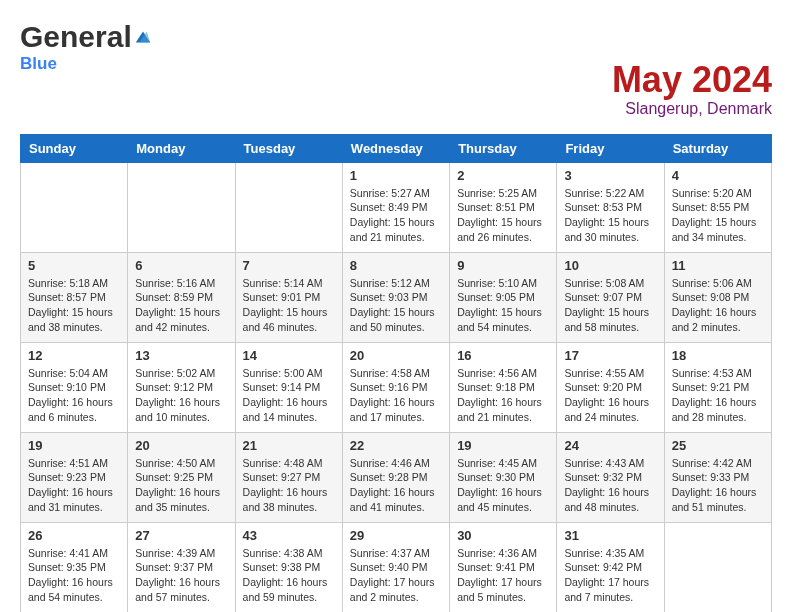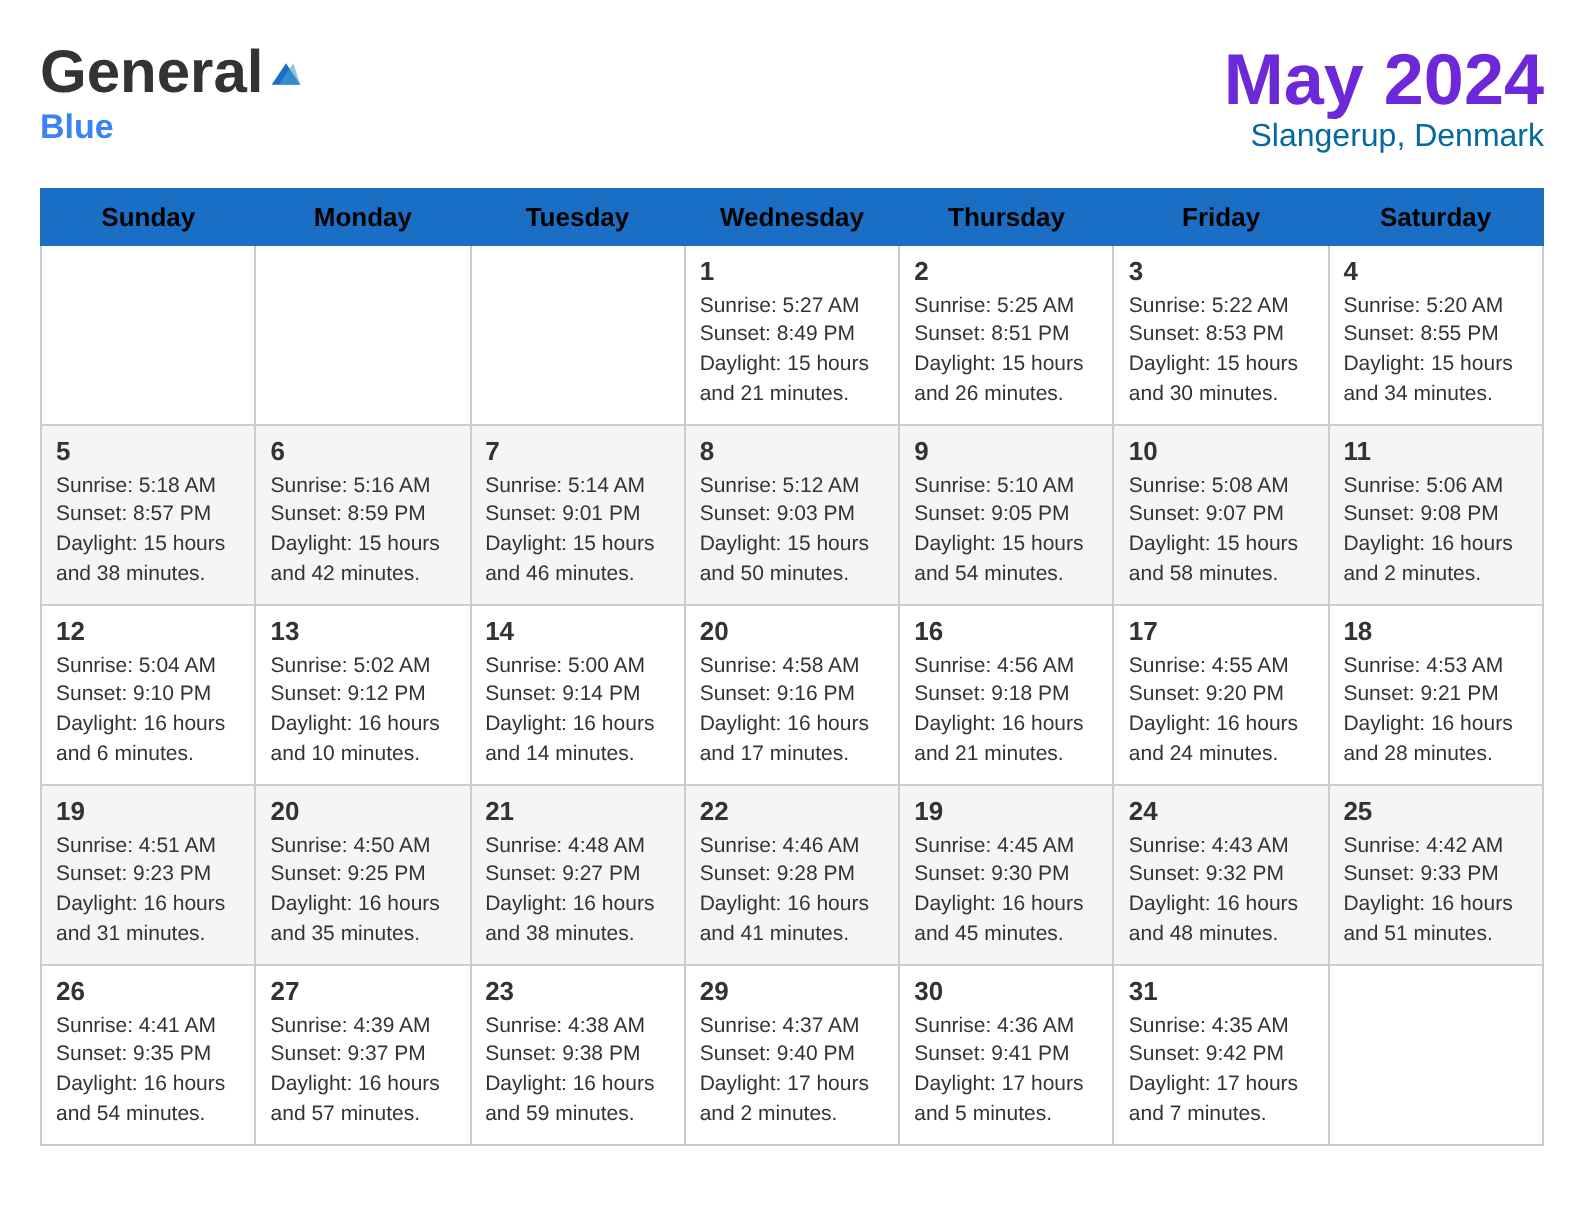--- a/index.html
+++ b/index.html
@@ -39,36 +39,37 @@
       width: 18px;
       height: 18px;
       margin-left: 2px;
     }
     .title-area {
       text-align: right;
     }
     .month-title {
       font-size: 36px;
       font-weight: bold;
-      color: #6d28d9;
+      color: #b91c1c;
       line-height: 1.1;
+      margin-top: 40px;
     }
     .location {
       font-size: 16px;
-      color: #0369a1;
+      color: #701a75;
     }
     .calendar {
       width: 100%;
       border-collapse: collapse;
       font-size: 11px;
     }
     .calendar th {
       background-color: #1a6fc4;
-      color: #000000;
-      text-align: center;
+      color: #ffffff;
+      text-align: left;
       padding: 6px 8px;
       font-size: 13px;
       font-weight: bold;
       border: 1px solid #1a6fc4;
       margin-left: 44px;
     }
     .calendar td {
       border: 1px solid #ccc;
       vertical-align: top;
       padding: 5px 7px;
@@ -247,21 +248,21 @@
       <tr>
         <td>
           <div class="day-number">26</div>
           <div class="day-info">Sunrise: 4:41 AM<br>Sunset: 9:35 PM<br>Daylight: 16 hours<br>and 54 minutes.</div>
         </td>
         <td>
           <div class="day-number">27</div>
           <div class="day-info">Sunrise: 4:39 AM<br>Sunset: 9:37 PM<br>Daylight: 16 hours<br>and 57 minutes.</div>
         </td>
         <td>
-          <div class="day-number">23</div>
+          <div class="day-number">43</div>
           <div class="day-info">Sunrise: 4:38 AM<br>Sunset: 9:38 PM<br>Daylight: 16 hours<br>and 59 minutes.</div>
         </td>
         <td>
           <div class="day-number">29</div>
           <div class="day-info">Sunrise: 4:37 AM<br>Sunset: 9:40 PM<br>Daylight: 17 hours<br>and 2 minutes.</div>
         </td>
         <td>
           <div class="day-number">30</div>
           <div class="day-info">Sunrise: 4:36 AM<br>Sunset: 9:41 PM<br>Daylight: 17 hours<br>and 5 minutes.</div>
         </td>

